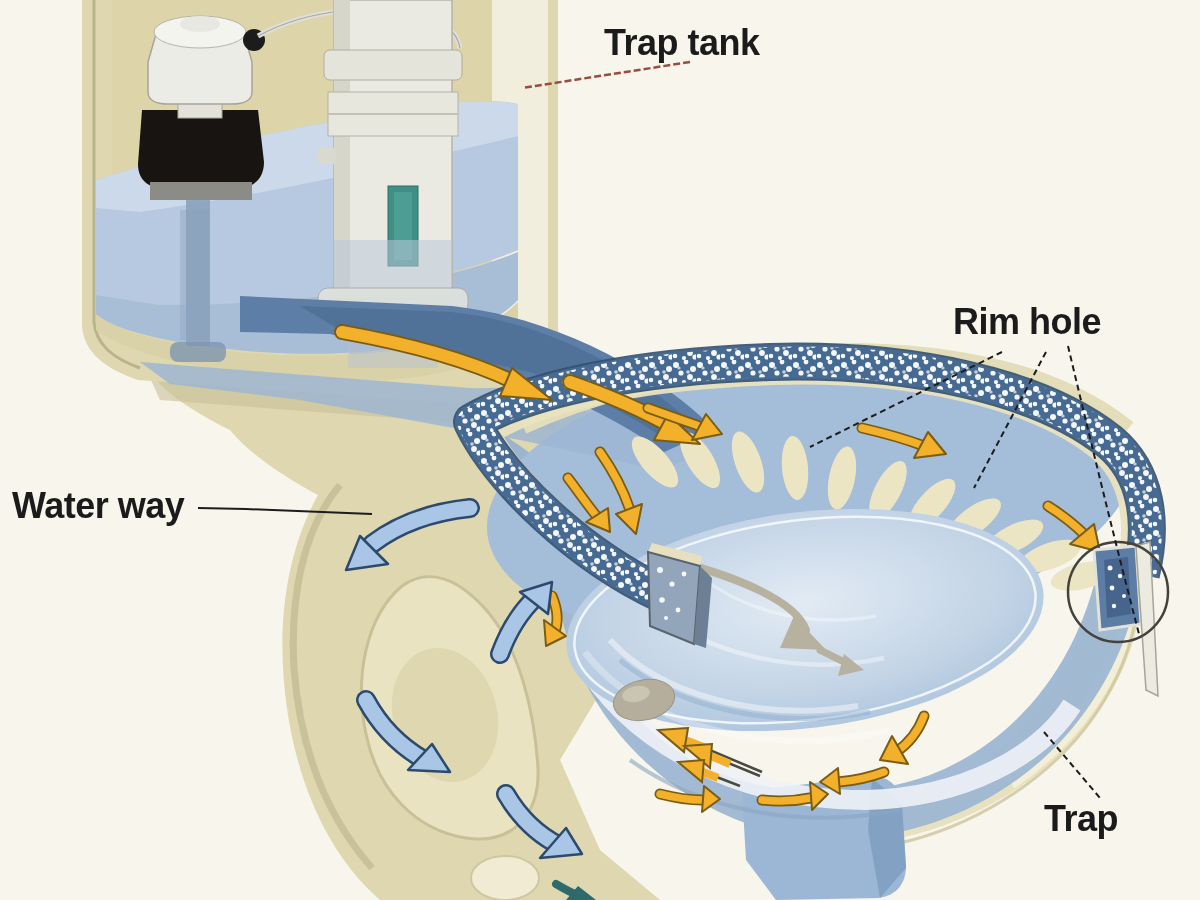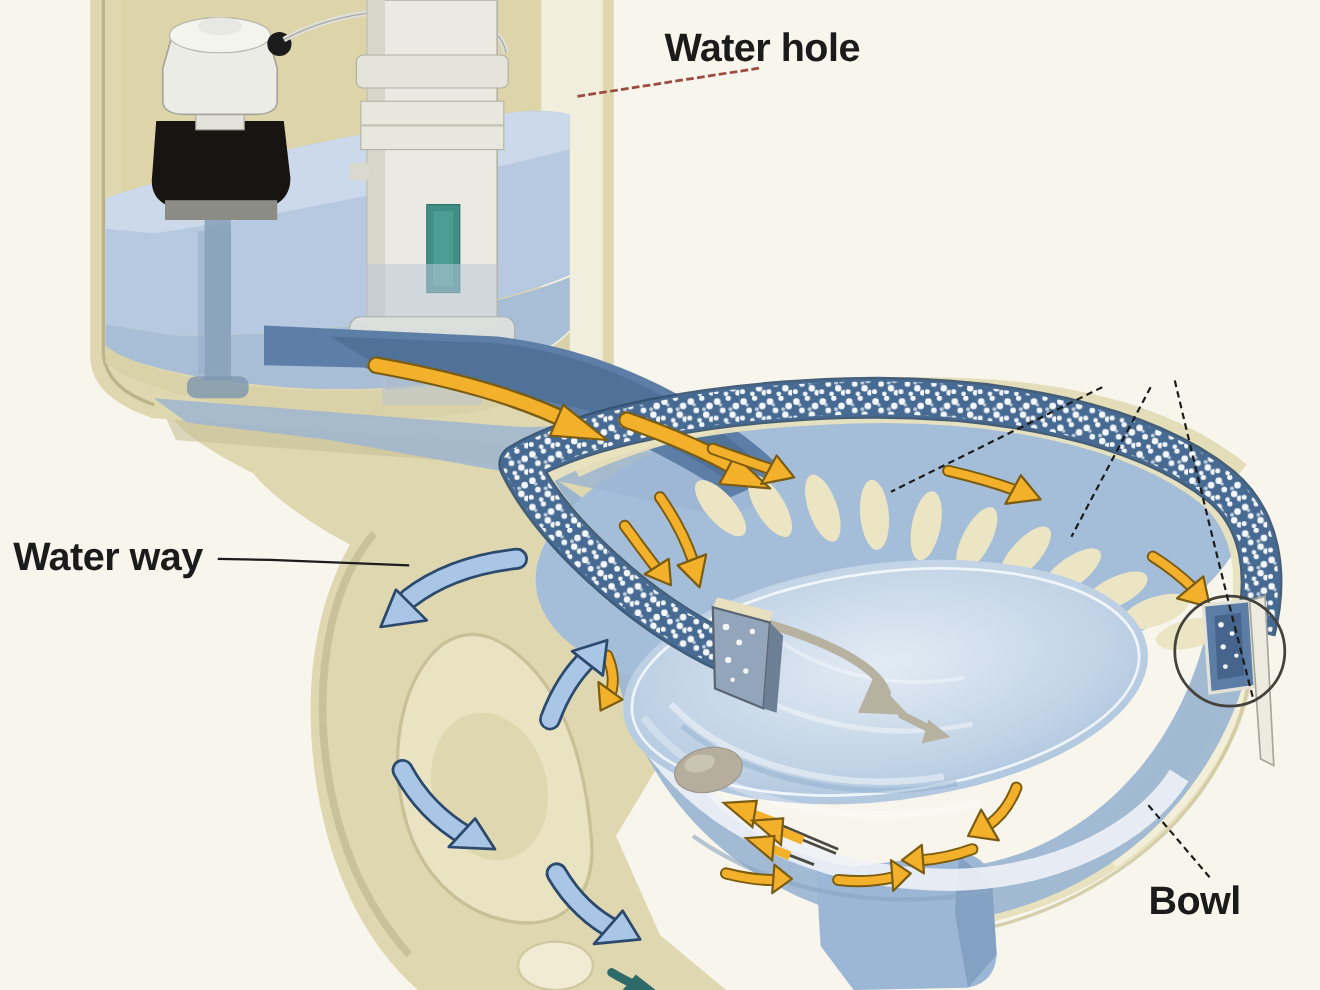--- a/index.html
+++ b/index.html
@@ -306,16 +306,17 @@
   <g>
     <path class="leader-red" d="M690,62 L522,88" stroke-dasharray="7,3"></path>
     <path class="leader-dark" d="M1002,352 L810,447" stroke-dasharray="6,4"></path>
     <path class="leader-dark" d="M1046,352 L974,488" stroke-dasharray="6,4"></path>
     <path class="leader-dark" d="M1068,346 C1088,430 1112,530 1140,638" stroke-dasharray="6,4"></path>
     <path class="leader-dark" d="M198,508 L246,509 L372,514" stroke-width="2.5"></path>
     <path class="leader-dark" d="M1044,732 L1100,798" stroke-dasharray="6,4"></path>
   </g>
 </svg>
 
-<div class="lbl" style="left:604px;top:24px">Water hole</div>
+<div class="lbl" style="left:604px;top:24px">Trap tank</div>
+<div class="lbl" style="left:953px;top:303px">Rim hole</div>
 <div class="lbl" style="left:12px;top:487px">Water way</div>
-<div class="lbl" style="left:1044px;top:800px">Bowl</div>
+<div class="lbl" style="left:1044px;top:800px">Trap</div>
 </div>
 
 </body></html>

